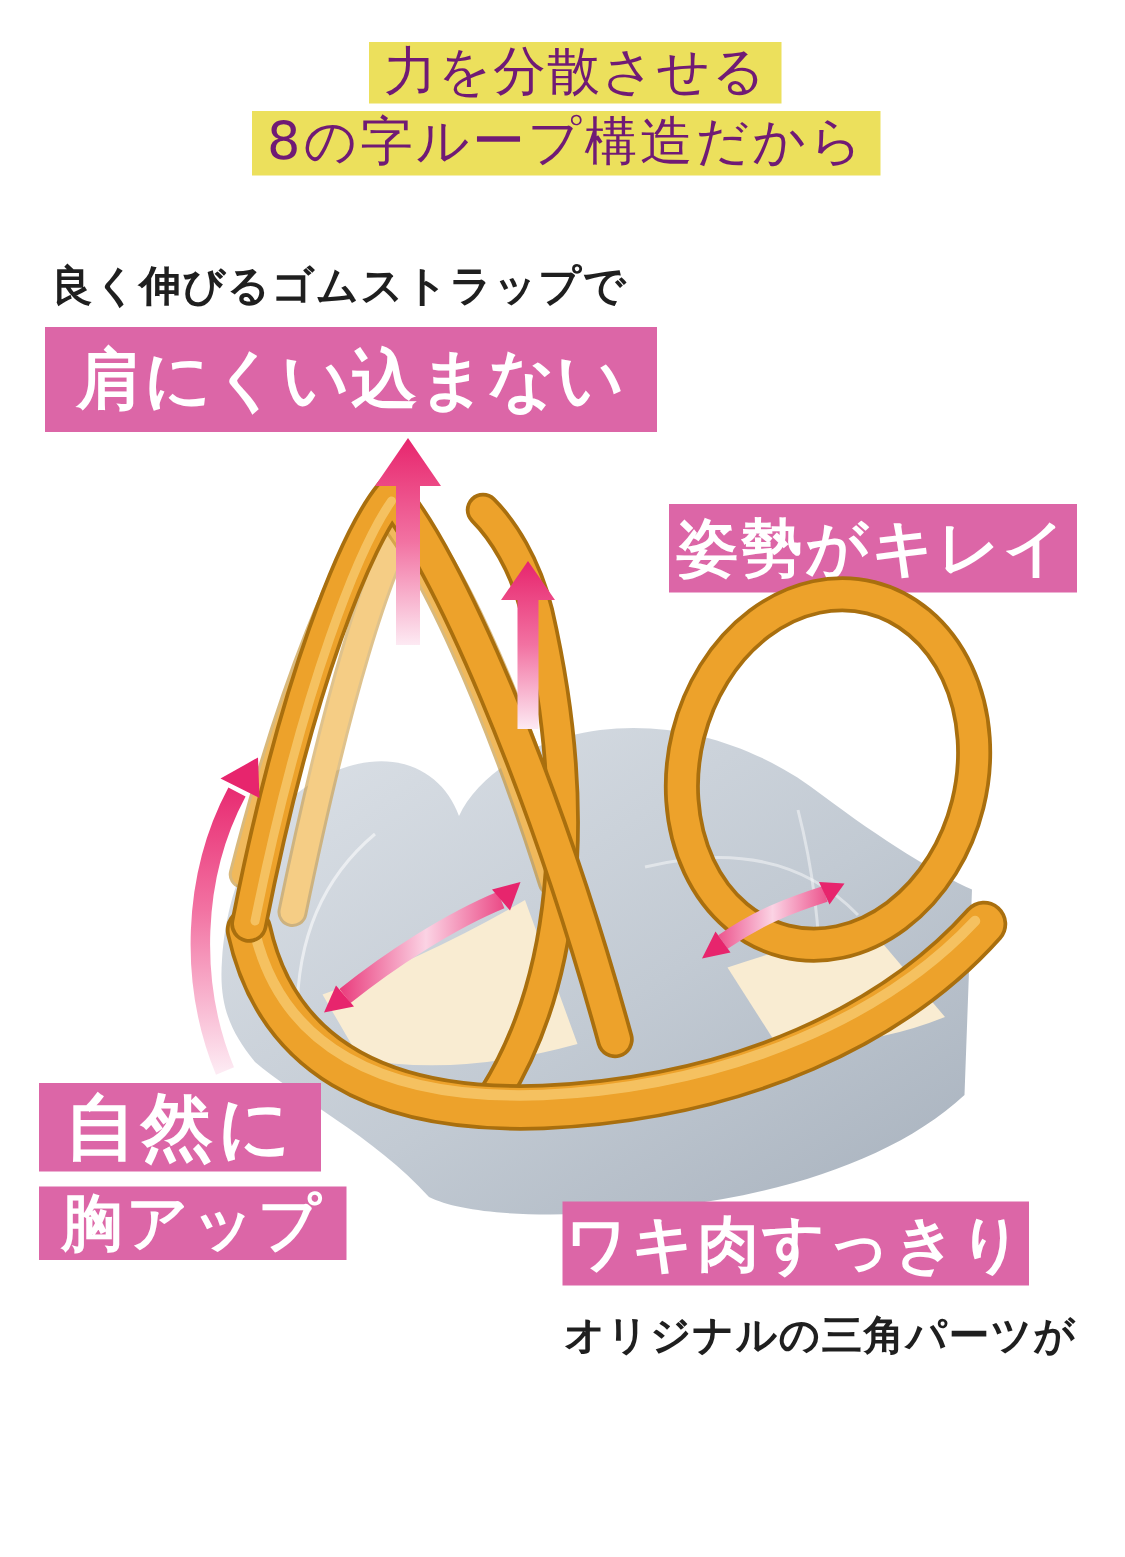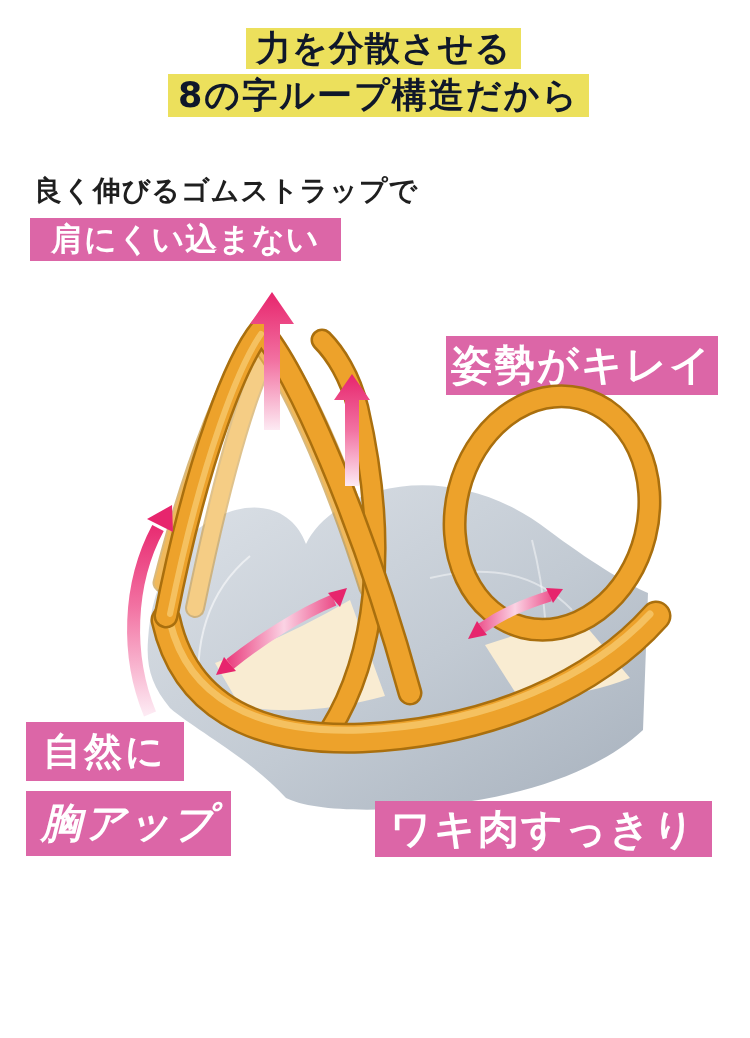--- a/index.html
+++ b/index.html
@@ -1,39 +1,39 @@
 <!DOCTYPE html>
 <html><head>
 <meta charset="utf-8">
 <style>
   html,body{margin:0;padding:0;background:#fff;}
   #stage{
     position:relative;width:750px;height:1038px;background:#ffffff;overflow:hidden;
     font-family:"DejaVu Sans",sans-serif;
   }
   .hl{
-    position:absolute;display:inline-block;background:#ece05c;color:#0f172a;
-    font-weight:bold;white-space:nowrap;
+    position:absolute;display:inline-block;background:#ece05c;color:#701a75;
+    font-weight:normal;white-space:nowrap;
   }
   #title-line1{left:246px;top:28px;font-size:35px;line-height:41px;padding:0 10px;letter-spacing:1px;}
   #title-line2{left:168px;top:74px;font-size:35px;line-height:43px;padding:0 10px;letter-spacing:2px;text-align:right;}
   .note{
     position:absolute;color:#1f1f1f;font-weight:bold;white-space:nowrap;
   }
   #strap-note{left:34px;top:172px;font-size:28px;letter-spacing:1px;}
   #footnote{left:376px;top:874px;font-size:27px;line-height:34px;letter-spacing:1px;}
   .pink-label{
     position:absolute;background:#dc66a7;color:#ffffff;font-weight:bold;white-space:nowrap;
     display:flex;align-items:center;justify-content:center;
   }
-  #label-shoulder{left:30px;top:218px;height:43px;font-size:32px;padding:0 21px;letter-spacing:1px;}
+  #label-shoulder{left:30px;top:218px;height:70px;font-size:44px;padding:0 21px;letter-spacing:1px;}
   #label-posture{left:446px;top:336px;height:59px;font-size:41px;padding:0 5px;letter-spacing:2px;}
-  #label-bust-1{left:26px;top:722px;height:59px;font-size:38px;padding:0 17px;letter-spacing:3px;}
-  #label-bust-2{left:26px;top:791px;height:65px;font-size:41px;padding:0 15px;letter-spacing:2px;font-style:italic;}
-  #label-side{left:375px;top:801px;height:56px;font-size:41px;padding:0 15px;letter-spacing:2px;}
+  #label-bust-1{left:26px;top:722px;height:59px;font-size:48px;padding:0 17px;letter-spacing:3px;}
+  #label-bust-2{left:26px;top:791px;height:49px;font-size:41px;padding:0 15px;letter-spacing:2px;}
+  #label-side{left:375px;top:801px;height:56px;font-size:41px;padding:0 2px;letter-spacing:2px;}
   #bra-illustration{position:absolute;left:100px;top:278px;width:580px;height:545px;}
 </style>
 </head>
 <body>
 
 <div id="stage">
 
   <span class="hl" id="title-line1">力を分散させる</span>
   <span class="hl" id="title-line2">8の字ループ構造だから</span>
 
@@ -141,15 +141,16 @@
       <polygon points="463,311 453,325 446,310" fill="#e7256d"></polygon>
     </g>
   </svg>
 
   <span class="pink-label" id="label-bust-1">自然に</span>
   <span class="pink-label" id="label-bust-2">胸アップ</span>
 
   <span class="pink-label" id="label-side">ワキ肉すっきり</span>
 
   <div class="note" id="footnote">
+    <div>オリジナルの三角パーツが</div>
   </div>
 
 </div>
 
 </body></html>

